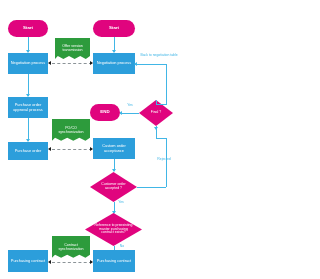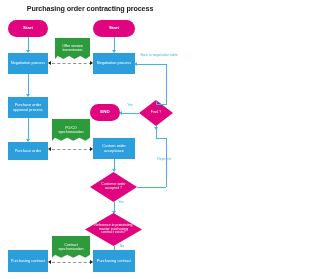--- a/index.html
+++ b/index.html
@@ -78,21 +78,20 @@
     text-align:center;
     white-space:nowrap;
   }
   .elabel.wrap{white-space:normal;}
 </style>
 </head>
 <body>
 
 <div id="canvas">
 
-  <div class="title">Purchasing order contracting process</div>
 
   <div class="node pill" style="left:8px;top:20px;width:40px;height:17px;">
     <span>Start</span>
   </div>
 
   <div class="vline" style="left:27.5px;top:37px;height:15px;"></div>
   <div class="arw arw-down" style="left:25.5px;top:50px;"></div>
 
   <div class="node proc" style="left:8px;top:53px;width:40px;height:21px;">
     <span>Negotiation process</span>

